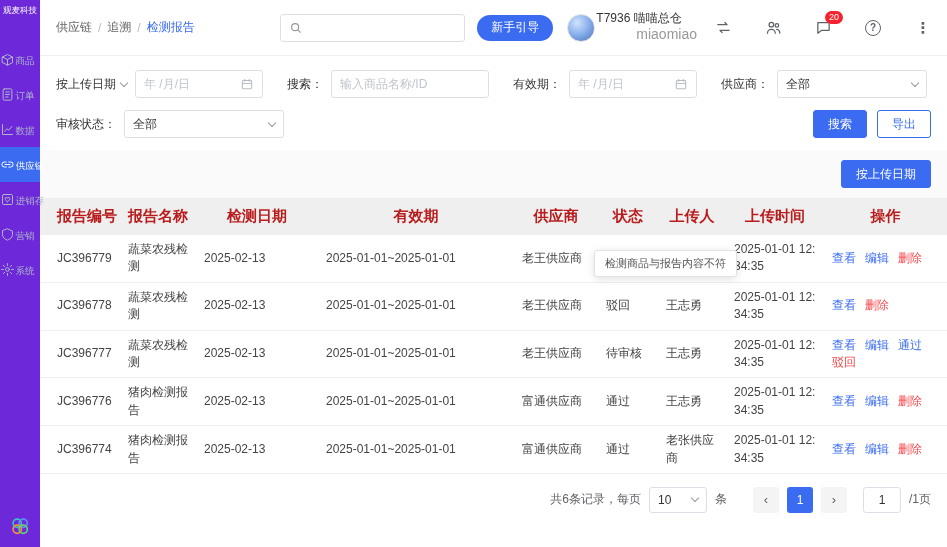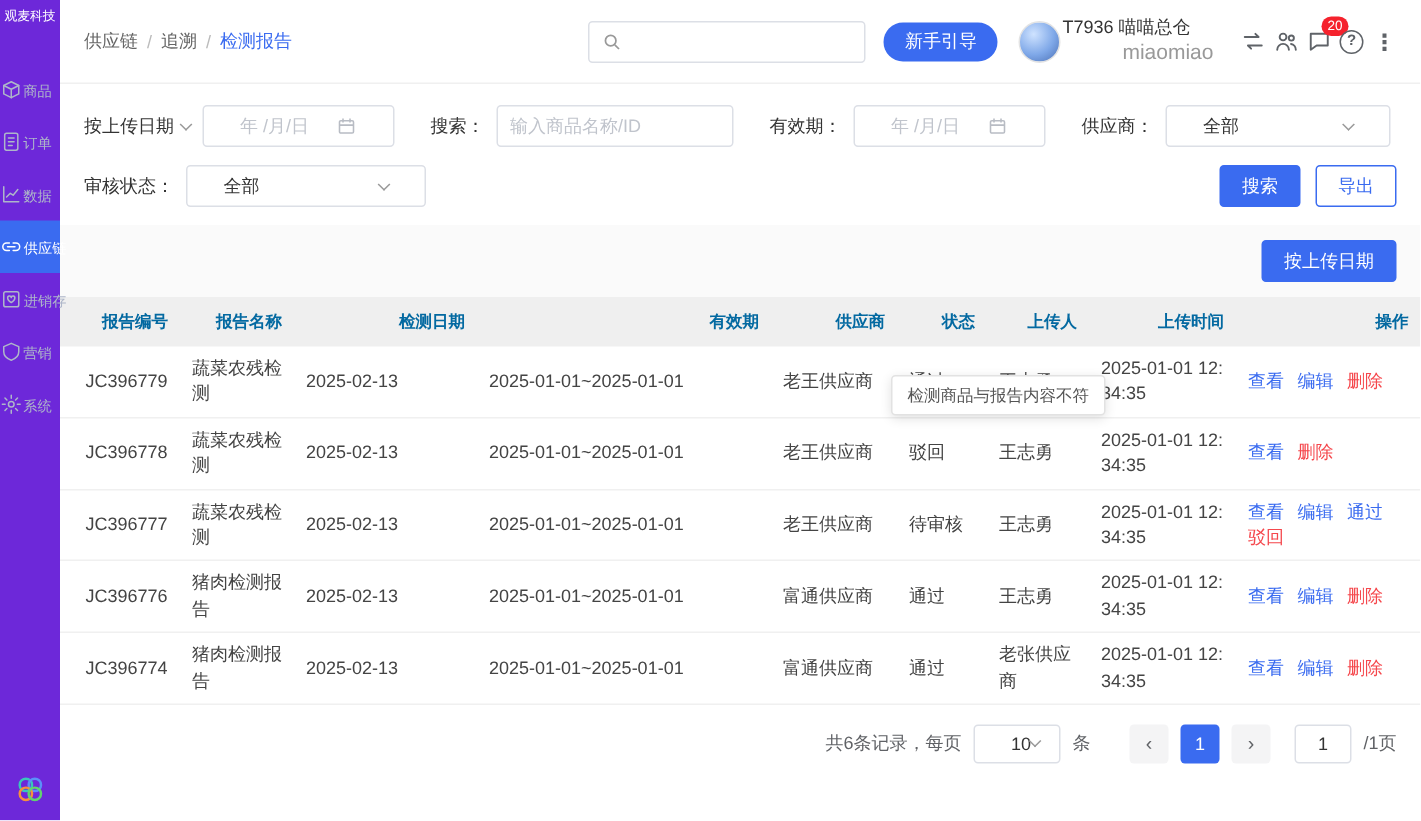--- a/index.html
+++ b/index.html
@@ -26,53 +26,53 @@
   .crumb-sep{color:#bbb;}
   .top-search{margin-left:auto;width:185px;height:28px;border:1px solid #dcdfe6;border-radius:3px;display:flex;align-items:center;padding:0 8px;color:#bfbfbf;}
   .top-search input{border:none;outline:none;flex:1;font-size:12px;color:#333;font-family:inherit;}
   .top-search input::placeholder{color:#bfbfbf;}
   .top-search svg{width:14px;height:14px;fill:none;stroke:#999;stroke-width:2;flex:none;}
   .guide-btn{margin-left:12px;height:26px;padding:0 14px;background:#3a6bf0;color:#fff;border:none;border-radius:14px;font-size:12px;display:flex;align-items:center;cursor:pointer;font-family:inherit;}
   .avatar{margin-left:14px;width:28px;height:28px;border-radius:50%;background:radial-gradient(circle at 35% 30%,#cfe3ff 0%,#7fa8e8 55%,#4a6fb5 100%);flex:none;border:1px solid #e3e3e3;}
   .userbox{margin-left:1px;line-height:1.25;}
   .user-name{font-size:12px;color:#333;white-space:nowrap;}
   .user-sub{font-size:14px;color:#999;padding-left:40px;}
-  .top-icons{display:flex;align-items:center;gap:2px;margin-left:16px;}
+  .top-icons{display:flex;align-items:center;gap:30px;margin-left:16px;}
   .ticon{position:relative;display:flex;align-items:center;justify-content:center;width:20px;height:20px;cursor:pointer;color:#5f6368;}
   .ticon svg{width:17px;height:17px;fill:none;stroke:#5f6368;stroke-width:1.8;stroke-linecap:round;stroke-linejoin:round;}
   .help-circle{width:16px;height:16px;border:1.5px solid #5f6368;border-radius:50%;font-size:10px;display:flex;align-items:center;justify-content:center;font-weight:bold;}
   .more-dots{font-size:15px;font-weight:bold;letter-spacing:0;}
   .badge{position:absolute;top:-7px;right:-10px;background:#f5222d;color:#fff;font-size:9px;line-height:1;padding:2px 4px;border-radius:8px;}
 
   
   .filterbar{padding:10px 16px 12px;flex:none;}
   .filter-row{display:flex;align-items:center;margin-top:4px;}
   .filter-row + .filter-row{margin-top:12px;}
   .f-label{color:#333;margin-right:8px;white-space:nowrap;display:flex;align-items:center;gap:5px;}
   .chev{width:6px;height:6px;border-right:1.5px solid #999;border-bottom:1.5px solid #999;transform:rotate(45deg);margin-top:-3px;flex:none;}
-  .field{height:28px;border:1px solid #dcdfe6;border-radius:3px;background:#fff;display:flex;align-items:center;justify-content:space-between;padding:0 24px;cursor:pointer;}
+  .field{height:28px;border:1px solid #dcdfe6;border-radius:3px;background:#fff;display:flex;align-items:center;justify-content:space-between;padding:0 8px;cursor:pointer;}
   .field .ph{color:#c0c4cc;}
   .field .val{color:#333;}
   .cal-icon svg{width:14px;height:14px;fill:none;stroke:#b8bcc4;stroke-width:1.8;display:block;}
   .date-field{width:128px;margin-right:24px;}
   .text-input{width:158px;border:1px solid #dcdfe6;border-radius:3px;height:28px;padding:0 8px;font-size:12px;font-family:inherit;color:#333;outline:none;margin-right:24px;}
   .text-input::placeholder{color:#c0c4cc;}
   .select-field{width:150px;}
   .select-wide{width:160px;}
   .btn{height:28px;padding:0 14px;border-radius:3px;font-size:12px;cursor:pointer;font-family:inherit;}
   .btn-primary{background:#3a6bf0;border:1px solid #3a6bf0;color:#fff;}
   .btn-outline{background:#fff;border:1px solid #3a6bf0;color:#3a6bf0;margin-left:10px;}
   .row-right{margin-left:auto;display:flex;align-items:center;}
 
   
   .band{background:#fafafa;height:48px;display:flex;align-items:center;justify-content:flex-end;padding:0 16px;flex:none;}
 
   
   table{width:100%;border-collapse:collapse;table-layout:fixed;}
-  thead th{background:#efefef;text-align:right;font-weight:700;color:#0369a1;font-size:11px;padding:9px 8px;white-space:nowrap;}
+  thead th{background:#efefef;text-align:center;font-weight:700;color:#b91c1c;font-size:15px;padding:9px 8px;white-space:nowrap;}
   thead th:first-child{padding-left:17px;}
   tbody td{border-bottom:1px solid #f0f0f0;padding:6px 8px;color:#444;font-size:12px;height:44px;line-height:1.45;word-break:break-all;}
   tbody td:first-child{padding-left:17px;}
   a.action{text-decoration:none;margin-right:9px;cursor:pointer;white-space:nowrap;}
   a.action.link{color:#3a6bf0;}
   a.action.danger{color:#f5484d;}
 
   
   .tooltip{position:absolute;left:594px;top:250px;background:#fff;border:1px solid #e2e2e2;border-radius:3px;box-shadow:0 2px 8px rgba(0,0,0,.12);padding:5px 10px;font-size:11px;color:#555;z-index:20;white-space:nowrap;}
 

